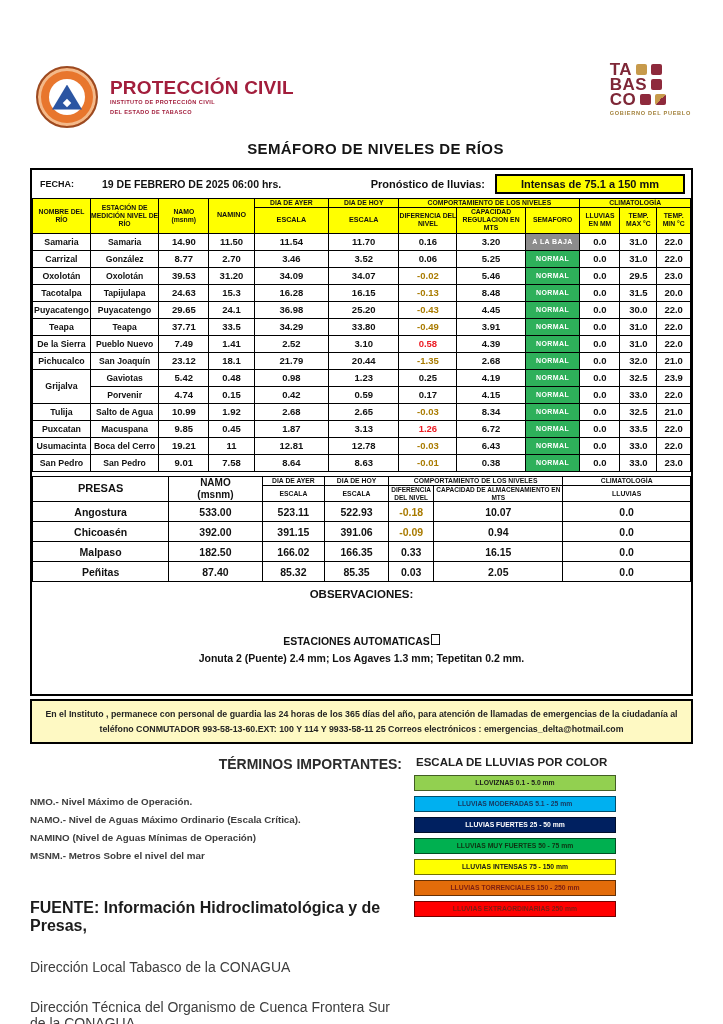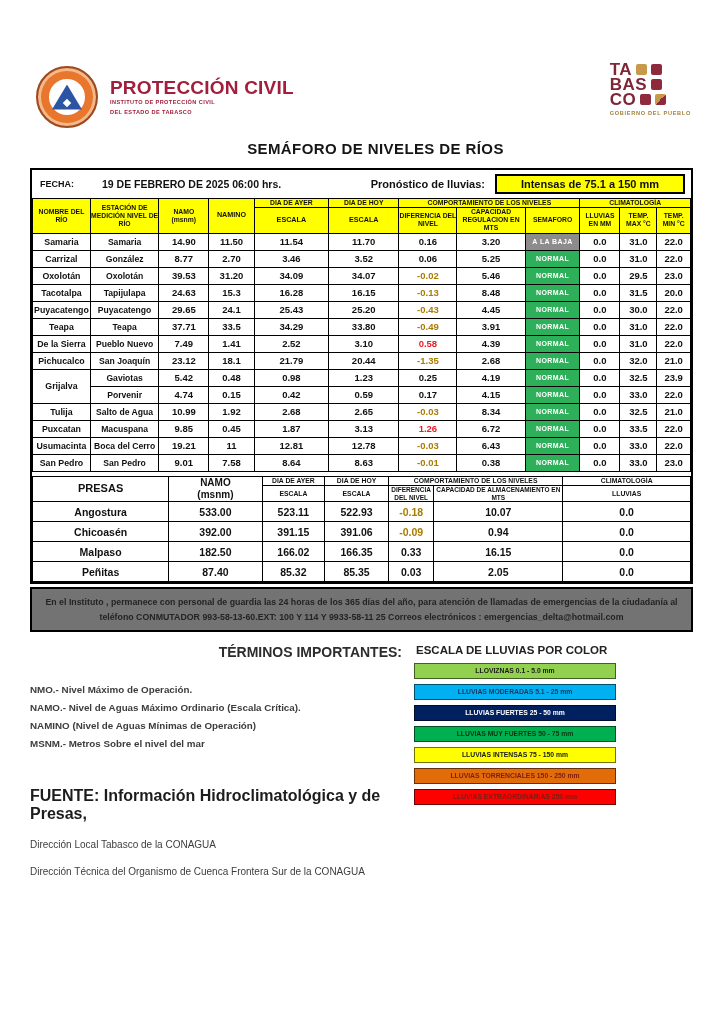--- a/index.html
+++ b/index.html
@@ -50,32 +50,32 @@
   .presas-wrap .th-big{font-size:11px;}
   .presas-wrap .th-namo{font-size:10px;}
   .presas-wrap .th-sm{font-size:6.5px;}
 
   .obs{height:106px;text-align:center;}
   .obs-title{font-size:11.5px;font-weight:bold;margin-top:6px;}
   .obs-l1{font-size:10.5px;font-weight:bold;margin-top:34px;}
   .obs-l2{font-size:10.5px;font-weight:bold;margin-top:5px;}
   .tofu{display:inline-block;width:7px;height:9px;border:1px solid #111;vertical-align:baseline;margin-left:1px;}
 
-  .notice{margin:3px 30px 0 30px;border:2px solid #000;background:#737373;
+  .notice{margin:3px 30px 0 30px;border:2px solid #000;background:#fef9c3;
           font-size:8.8px;font-weight:bold;color:#242424;text-align:center;
           padding:6px 12px;line-height:1.65;}
 
   
   .bottom{display:flex;margin:12px 30px 0 30px;}
   .bl{width:372px;}
   .terms-title{font-size:14px;font-weight:bold;text-align:right;color:#2c2c2c;margin-bottom:24px;}
   .term{font-size:9.8px;font-weight:bold;color:#3d3d3d;margin:7px 0;}
   .fuente{margin-top:38px;}
   .fuente-title{font-size:16px;font-weight:bold;color:#1c1c1c;}
-  .fuente-line{font-size:10px;color:#3d3d3d;margin-top:16px;}
+  .fuente-line{font-size:14px;color:#3d3d3d;margin-top:24px;}
   .br{flex:1;padding-left:12px;}
   .escala-title{font-size:11.5px;font-weight:bold;color:#222;margin-bottom:7px;padding-left:2px;}
   .bar{width:200px;height:14px;line-height:14px;text-align:center;font-size:6.8px;font-weight:bold;
        border:1px solid rgba(0,0,0,.55);margin-bottom:5px;}
 </style>
 </head>
 <body>
 
 <div class="page">
 
@@ -215,21 +215,21 @@
             <td class="s-normal">NORMAL</td>
             <td>0.0</td>
             <td>31.5</td>
             <td>20.0</td>
           </tr>
           <tr>
             <td class="c-rio" rowspan="1">Puyacatengo</td>
             <td class="c-est">Puyacatengo</td>
             <td>29.65</td>
             <td>24.1</td>
-            <td>25.43</td>
+            <td>36.98</td>
             <td>25.20</td>
             <td class="t-down">-0.43</td>
             <td>4.45</td>
             <td class="s-normal">NORMAL</td>
             <td>0.0</td>
             <td>30.0</td>
             <td>22.0</td>
           </tr>
           <tr>
             <td class="c-rio" rowspan="1">Teapa</td>
@@ -421,20 +421,25 @@
               <td>85.32</td>
               <td>85.35</td>
               <td class="t-up">0.03</td>
               <td>2.05</td>
               <td>0.0</td>
             </tr>
           </tbody>
       </table>
     </div>
 
+    <div class="obs">
+      <div class="obs-title">OBSERVACIONES:</div>
+      <div class="obs-l1"><span>ESTACIONES AUTOMATICAS</span><span class="tofu"></span></div>
+      <div class="obs-l2">Jonuta  2 (Puente) 2.4 mm; Los Agaves 1.3 mm; Tepetitan 0.2 mm.</div>
+    </div>
   </div>
 
   <div class="notice">En el Instituto , permanece con personal de guardia las 24 horas de los 365 días del año, para atención de llamadas de emergencias de la ciudadanía al teléfono  CONMUTADOR  993-58-13-60.EXT: 100 Y 114  Y 9933-58-11 25   Correos electrónicos : emergencias_delta@hotmail.com</div>
 
   <div class="bottom">
     <div class="bl">
       <div class="terms-title">TÉRMINOS IMPORTANTES:</div>
       <div class="term">NMO.- Nivel Máximo de Operación.</div>
       <div class="term">NAMO.- Nivel de Aguas Máximo Ordinario (Escala Crítica).</div>
       <div class="term">NAMINO (Nivel de Aguas Mínimas de Operación)</div>

